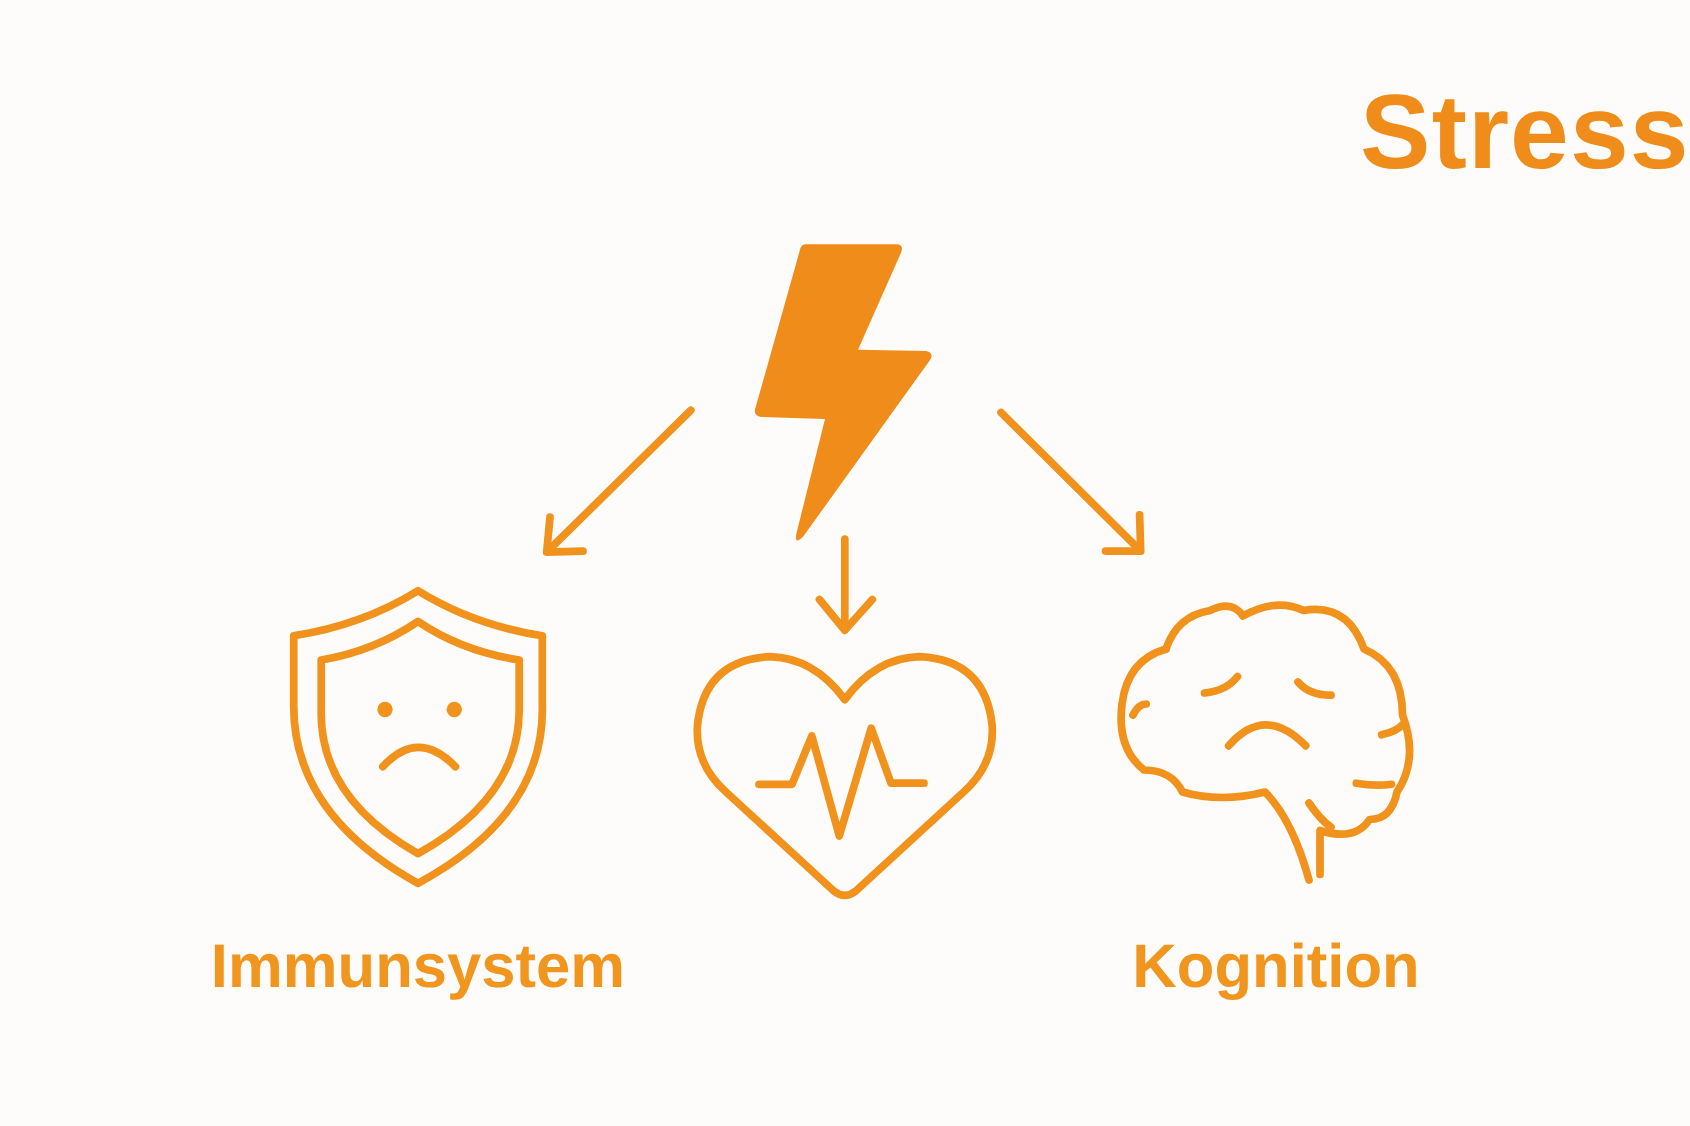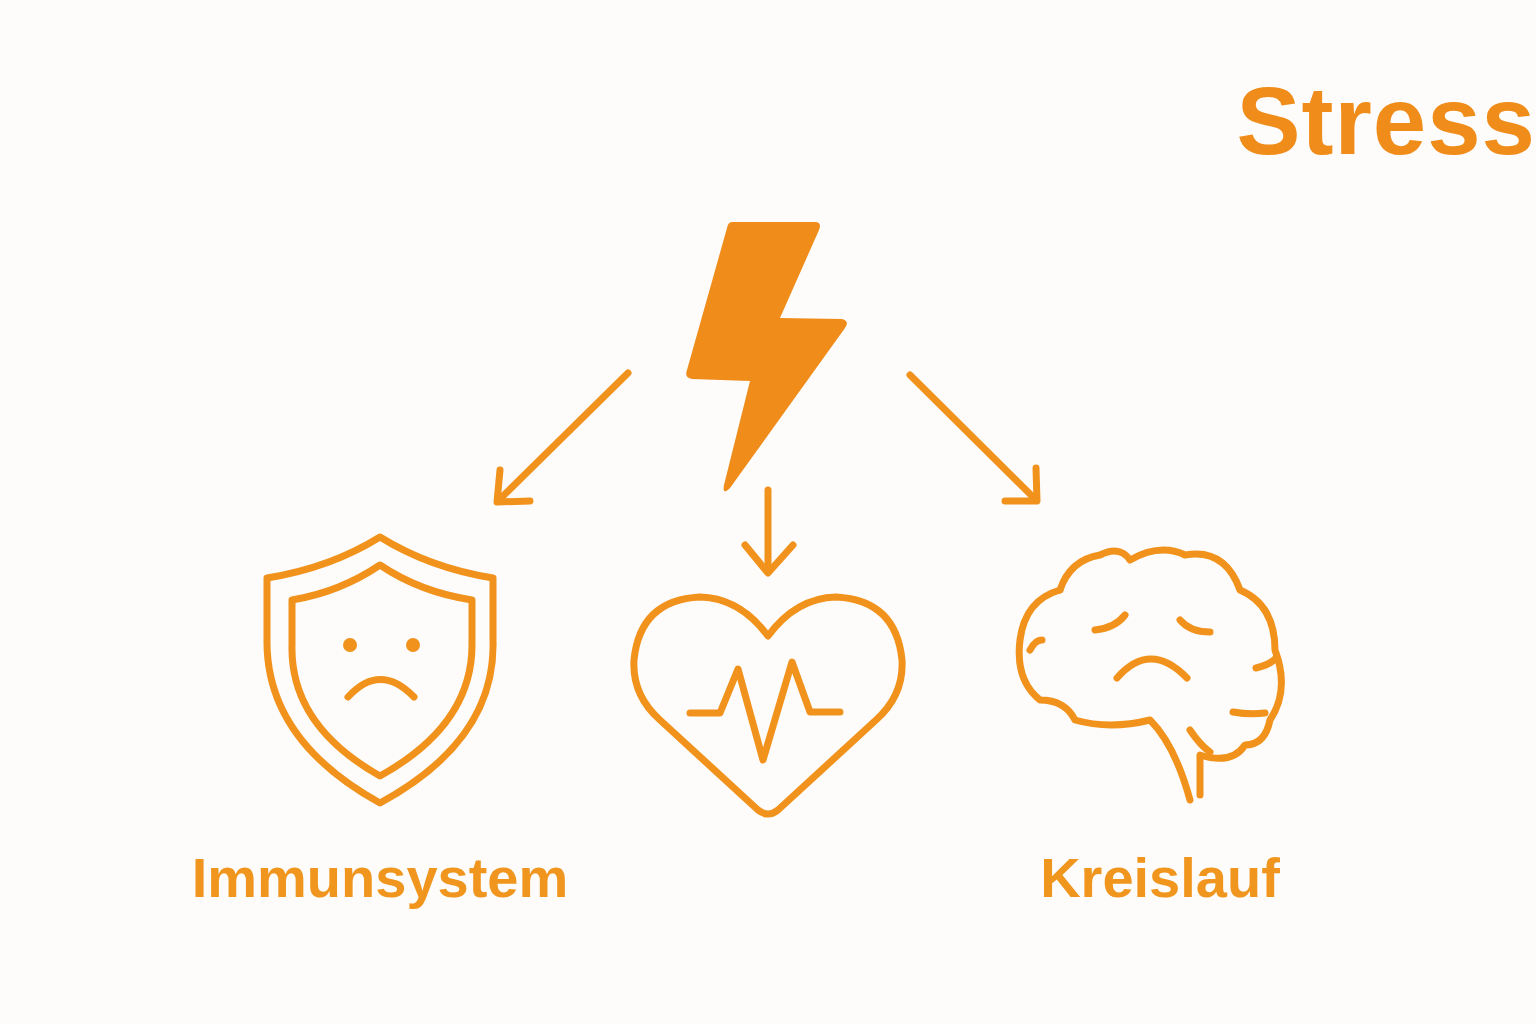--- a/index.html
+++ b/index.html
@@ -75,13 +75,13 @@
     <path d="M1117,678 Q1150,640 1187,678"></path>
     <path d="M1256,668 Q1270,665 1276,658"></path>
     <path d="M1233,712 Q1250,715 1265,713"></path>
     <path d="M1190,730 Q1200,745 1210,752"></path>
   </g>
 </svg>
 
 <div class="label" id="label-immun">Immunsystem</div>
 <div class="label" id="label-herz">
 </div>
-<div class="label" id="label-kog">Kreislauf</div>
+<div class="label" id="label-kog">Kognition</div>
 
 </body></html>

